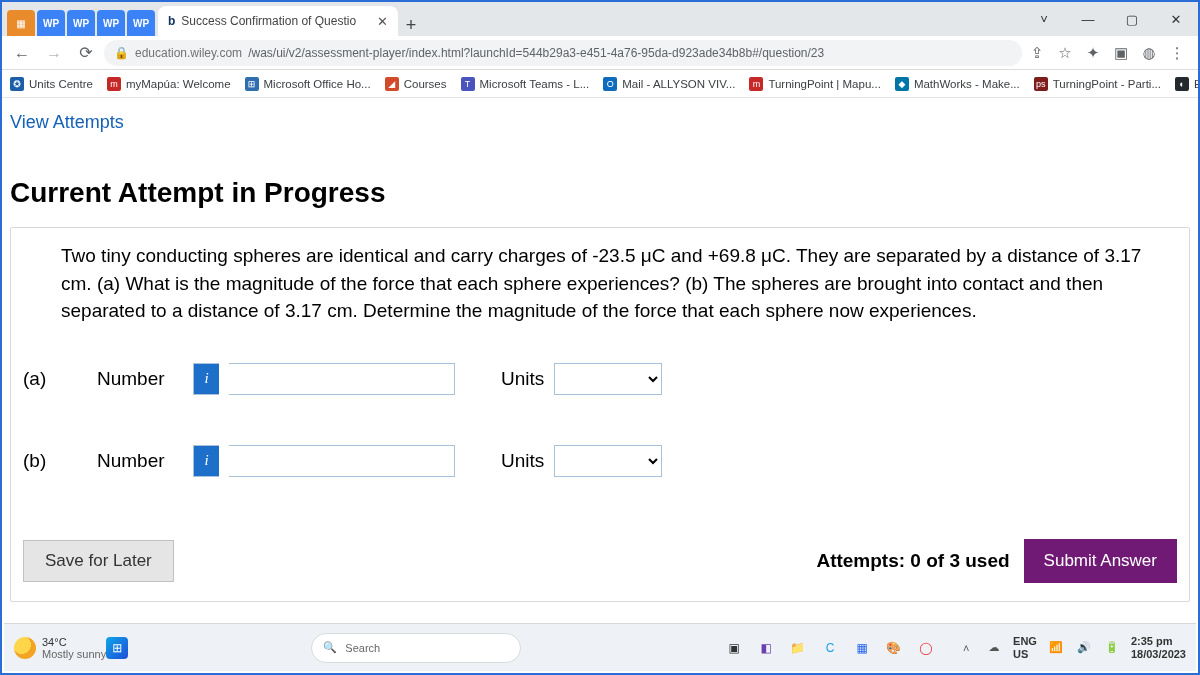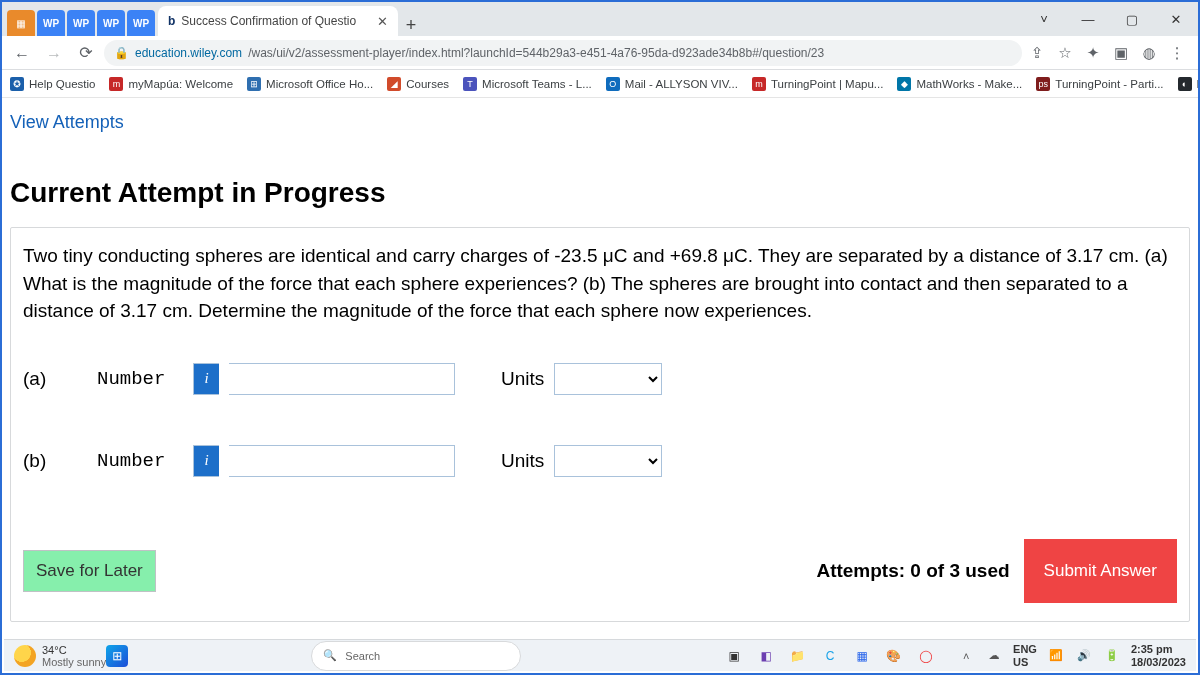--- a/index.html
+++ b/index.html
@@ -14,49 +14,49 @@
 .tab-active .cx { margin-left:auto; color:#555; font-size:13px; cursor:pointer;}
 .plus { width:26px; text-align:center; color:#444; font-size:18px; cursor:pointer;}
 .winctrl { margin-left:auto; display:flex; gap:0; }
 .winbtn { width:44px; height:34px; display:flex; align-items:center; justify-content:center; color:#333; font-size:13px; cursor:pointer;}
 
 
 .addr { height: 34px; background:#fff; border-bottom:1px solid #dbdde0; display:flex; align-items:center; padding:0 6px; gap:4px; }
 .navbtn { width:28px; height:28px; display:flex; align-items:center; justify-content:center; color:#5f6368; border-radius:50%; font-size:16px; cursor:pointer;}
 .navbtn.dis { color:#b8bbbd; }
 .url { flex:1; height:26px; background:#f1f3f4; border-radius:13px; display:flex; align-items:center; padding:0 10px; font-size:12px; color:#5f6368; gap:6px; }
-.url .host { color:#0369a1; }
+.url .host { color:#737373; }
 .rt { display:flex; align-items:center; gap:6px; padding-right:4px; }
 .ic { width:22px; height:22px; display:flex; align-items:center; justify-content:center; color:#5f6368; font-size:15px; cursor:pointer;}
 
 
 .bm { height: 28px; background:#fff; border-bottom:1px solid #e5e5e5; display:flex; align-items:center; padding:0 8px; gap:14px; font-size:11.5px; color:#3c4043; }
 .bmi { display:flex; align-items:center; gap:5px; cursor:pointer; white-space:nowrap;}
 .bmi .bic { width:14px; height:14px; border-radius:2px; display:inline-flex; align-items:center; justify-content:center; font-size:9px; color:#fff;}
 
 
 .content { padding: 14px 8px 0 8px; }
 .link { color:#1461b8; font-size:18px; cursor:pointer; }
 .section-title { font-size:28px; font-weight:bold; margin-top:44px; color:#000; }
 .qcard { margin-top:18px; border:1px solid #d7d9db; border-radius:2px; padding:14px 12px 18px 12px; }
-.qtext { font-size:19px; color:#000; line-height:1.45; }
+.qtext { font-size:19px; color:#000; line-height:1.45;margin-left:38px; }
 .row { display:flex; align-items:center; gap:10px; margin-top:38px; }
 .rowlab { font-size:19px; width:64px; }
-.rownum { font-size:19px; width:86px;font-family:Liberation Mono, monospace; }
+.rownum { font-size:19px; width:86px; }
 .info { width:26px; height:32px; background:#1d6fc9; color:#fff; display:flex; align-items:center; justify-content:center; font-family:Georgia,serif; font-style:italic; font-size:15px; border:1px solid #a9c2db; border-right:none;}
 .numin { height:32px; width:226px; border:1px solid #a9c2db; border-left:none; padding:0 6px; font-size:15px; }
 .uh { font-size:19px; margin-left:36px; }
 .unitsel { height:32px; width:108px; border:1px solid #a9c2db; background:#fff; font-size:14px; }
 .footer { display:flex; align-items:center; margin-top:62px; gap:14px; }
-.sfl { border:1px solid #bfc2c5; background:#86efac; padding:10px 12px; font-size:17px; color:#333; cursor:pointer;}
+.sfl { border:1px solid #bfc2c5; background:#e5e5e5; padding:10px 21px; font-size:17px; color:#333; cursor:pointer;}
 .att { margin-left:auto; font-size:19px; font-weight:bold; }
-.sub { background:#ef4444; color:#fff; border:none; padding:22px 20px; font-size:17px; cursor:pointer;}
-
-
-.taskbar { position:absolute; left:2px; right:2px; bottom:2px; height:32px; background:#eef2f6; border-top:1px solid #d6d9dc; display:flex; align-items:center; padding:0 10px; font-size:11px; color:#333; }
+.sub { background:#701a75; color:#fff; border:none; padding:12px 20px; font-size:17px; cursor:pointer;}
+
+
+.taskbar { position:absolute; left:2px; right:2px; bottom:2px; height:48px; background:#eef2f6; border-top:1px solid #d6d9dc; display:flex; align-items:center; padding:0 10px; font-size:11px; color:#333; }
 .weather { display:flex; align-items:center; gap:6px; }
 .wic { width:22px; height:22px; border-radius:50%; background:radial-gradient(circle at 35% 35%, #ffd54a 45%, #f3a423 46%); }
 .search { margin-left:auto; margin-right:auto; display:flex; align-items:center; gap:8px; background:#fff; border:1px solid #d8dadc; border-radius:18px; height:30px; padding:0 12px; width:210px; color:#666; }
 .tb-right { margin-left:auto; display:flex; align-items:center; gap:10px; }
 .tic { width:18px; text-align:center; color:#555; }
 .tcol { text-align:left; line-height:1.15;font-weight:bold; }
 .tray-icons { display:flex; gap:10px; align-items:center; margin:0 20px; }
 .ticon { width:22px; height:22px; border-radius:4px; display:flex; align-items:center; justify-content:center; font-size:12px; cursor:pointer;}
 </style>
 </head>
@@ -97,21 +97,21 @@
     <div class="ic">✦</div>
     <div class="ic">▣</div>
     <div class="ic">◍</div>
     <div class="ic">⋮</div>
   </div>
 </div>
 
 <div class="bm">
   <div class="bmi">
       <span class="bic" style="background:#1b5faa">✪</span>
-      <span>Help Questio</span>
+      <span>Units Centre</span>
     </div>
   <div class="bmi">
       <span class="bic" style="background:#c62828">m</span>
       <span>myMapúa: Welcome</span>
     </div>
   <div class="bmi">
       <span class="bic" style="background:#2f6fb0">⊞</span>
       <span>Microsoft Office Ho...</span>
     </div>
   <div class="bmi">

